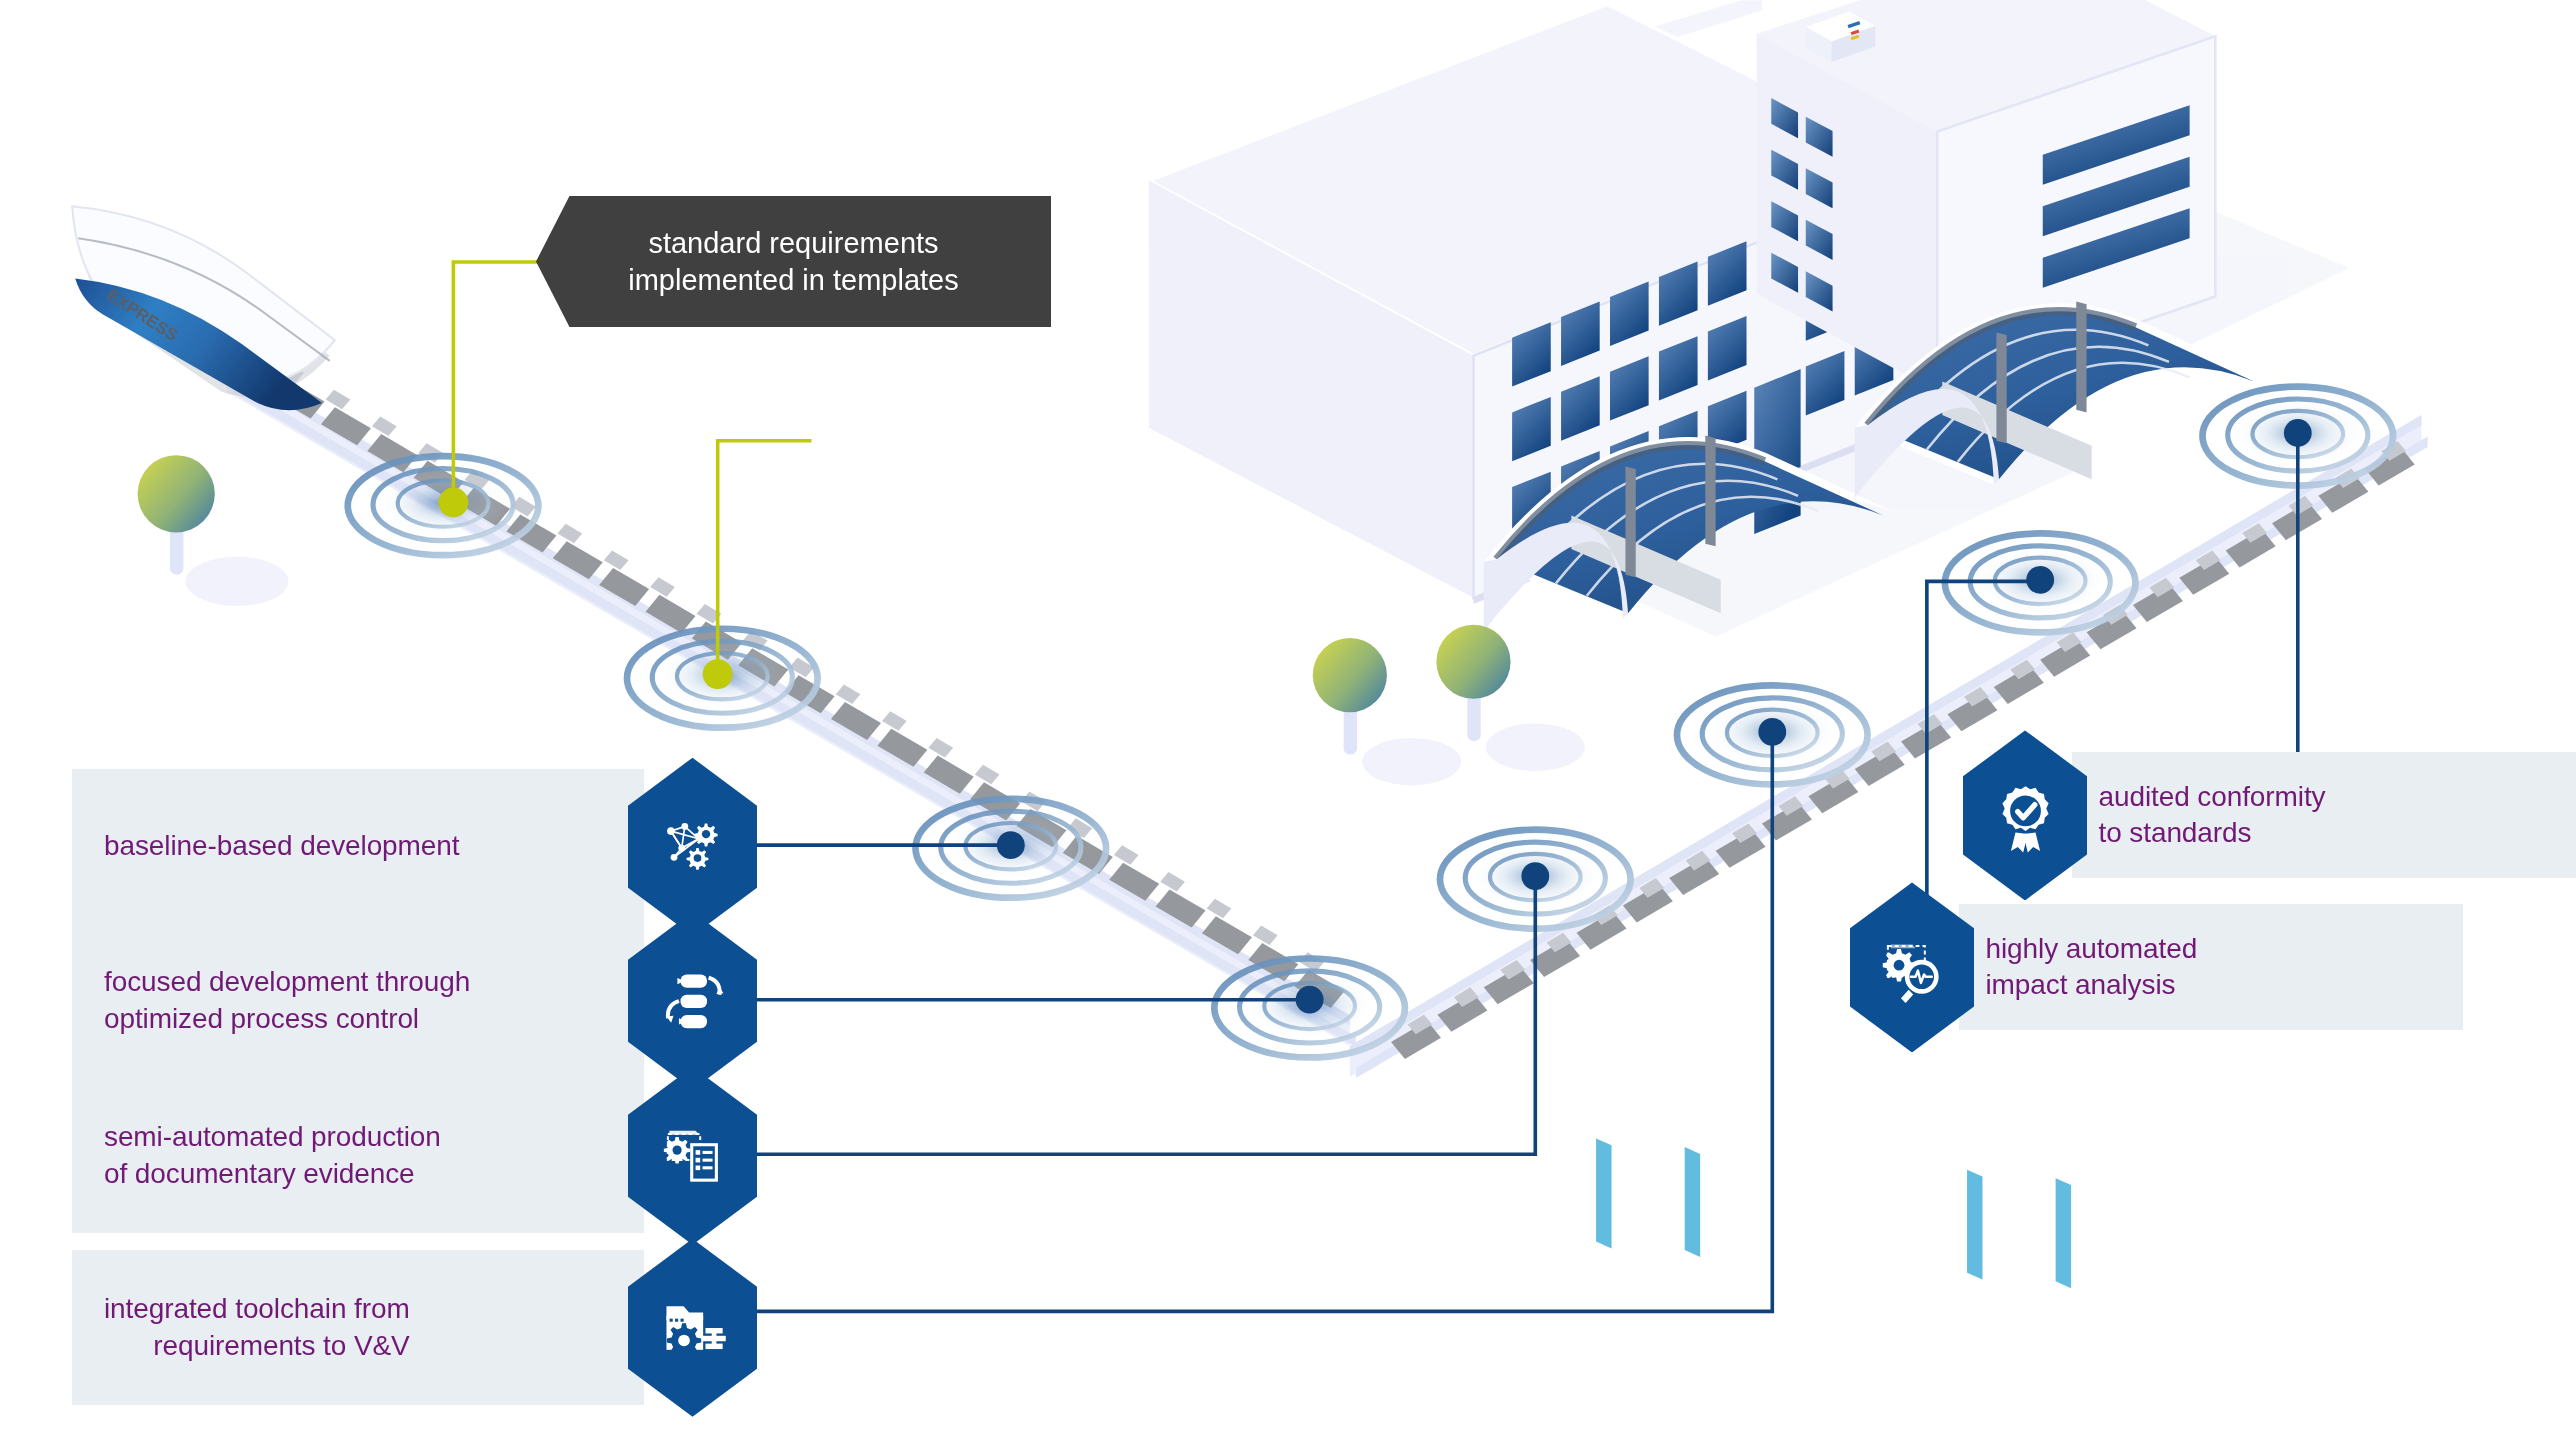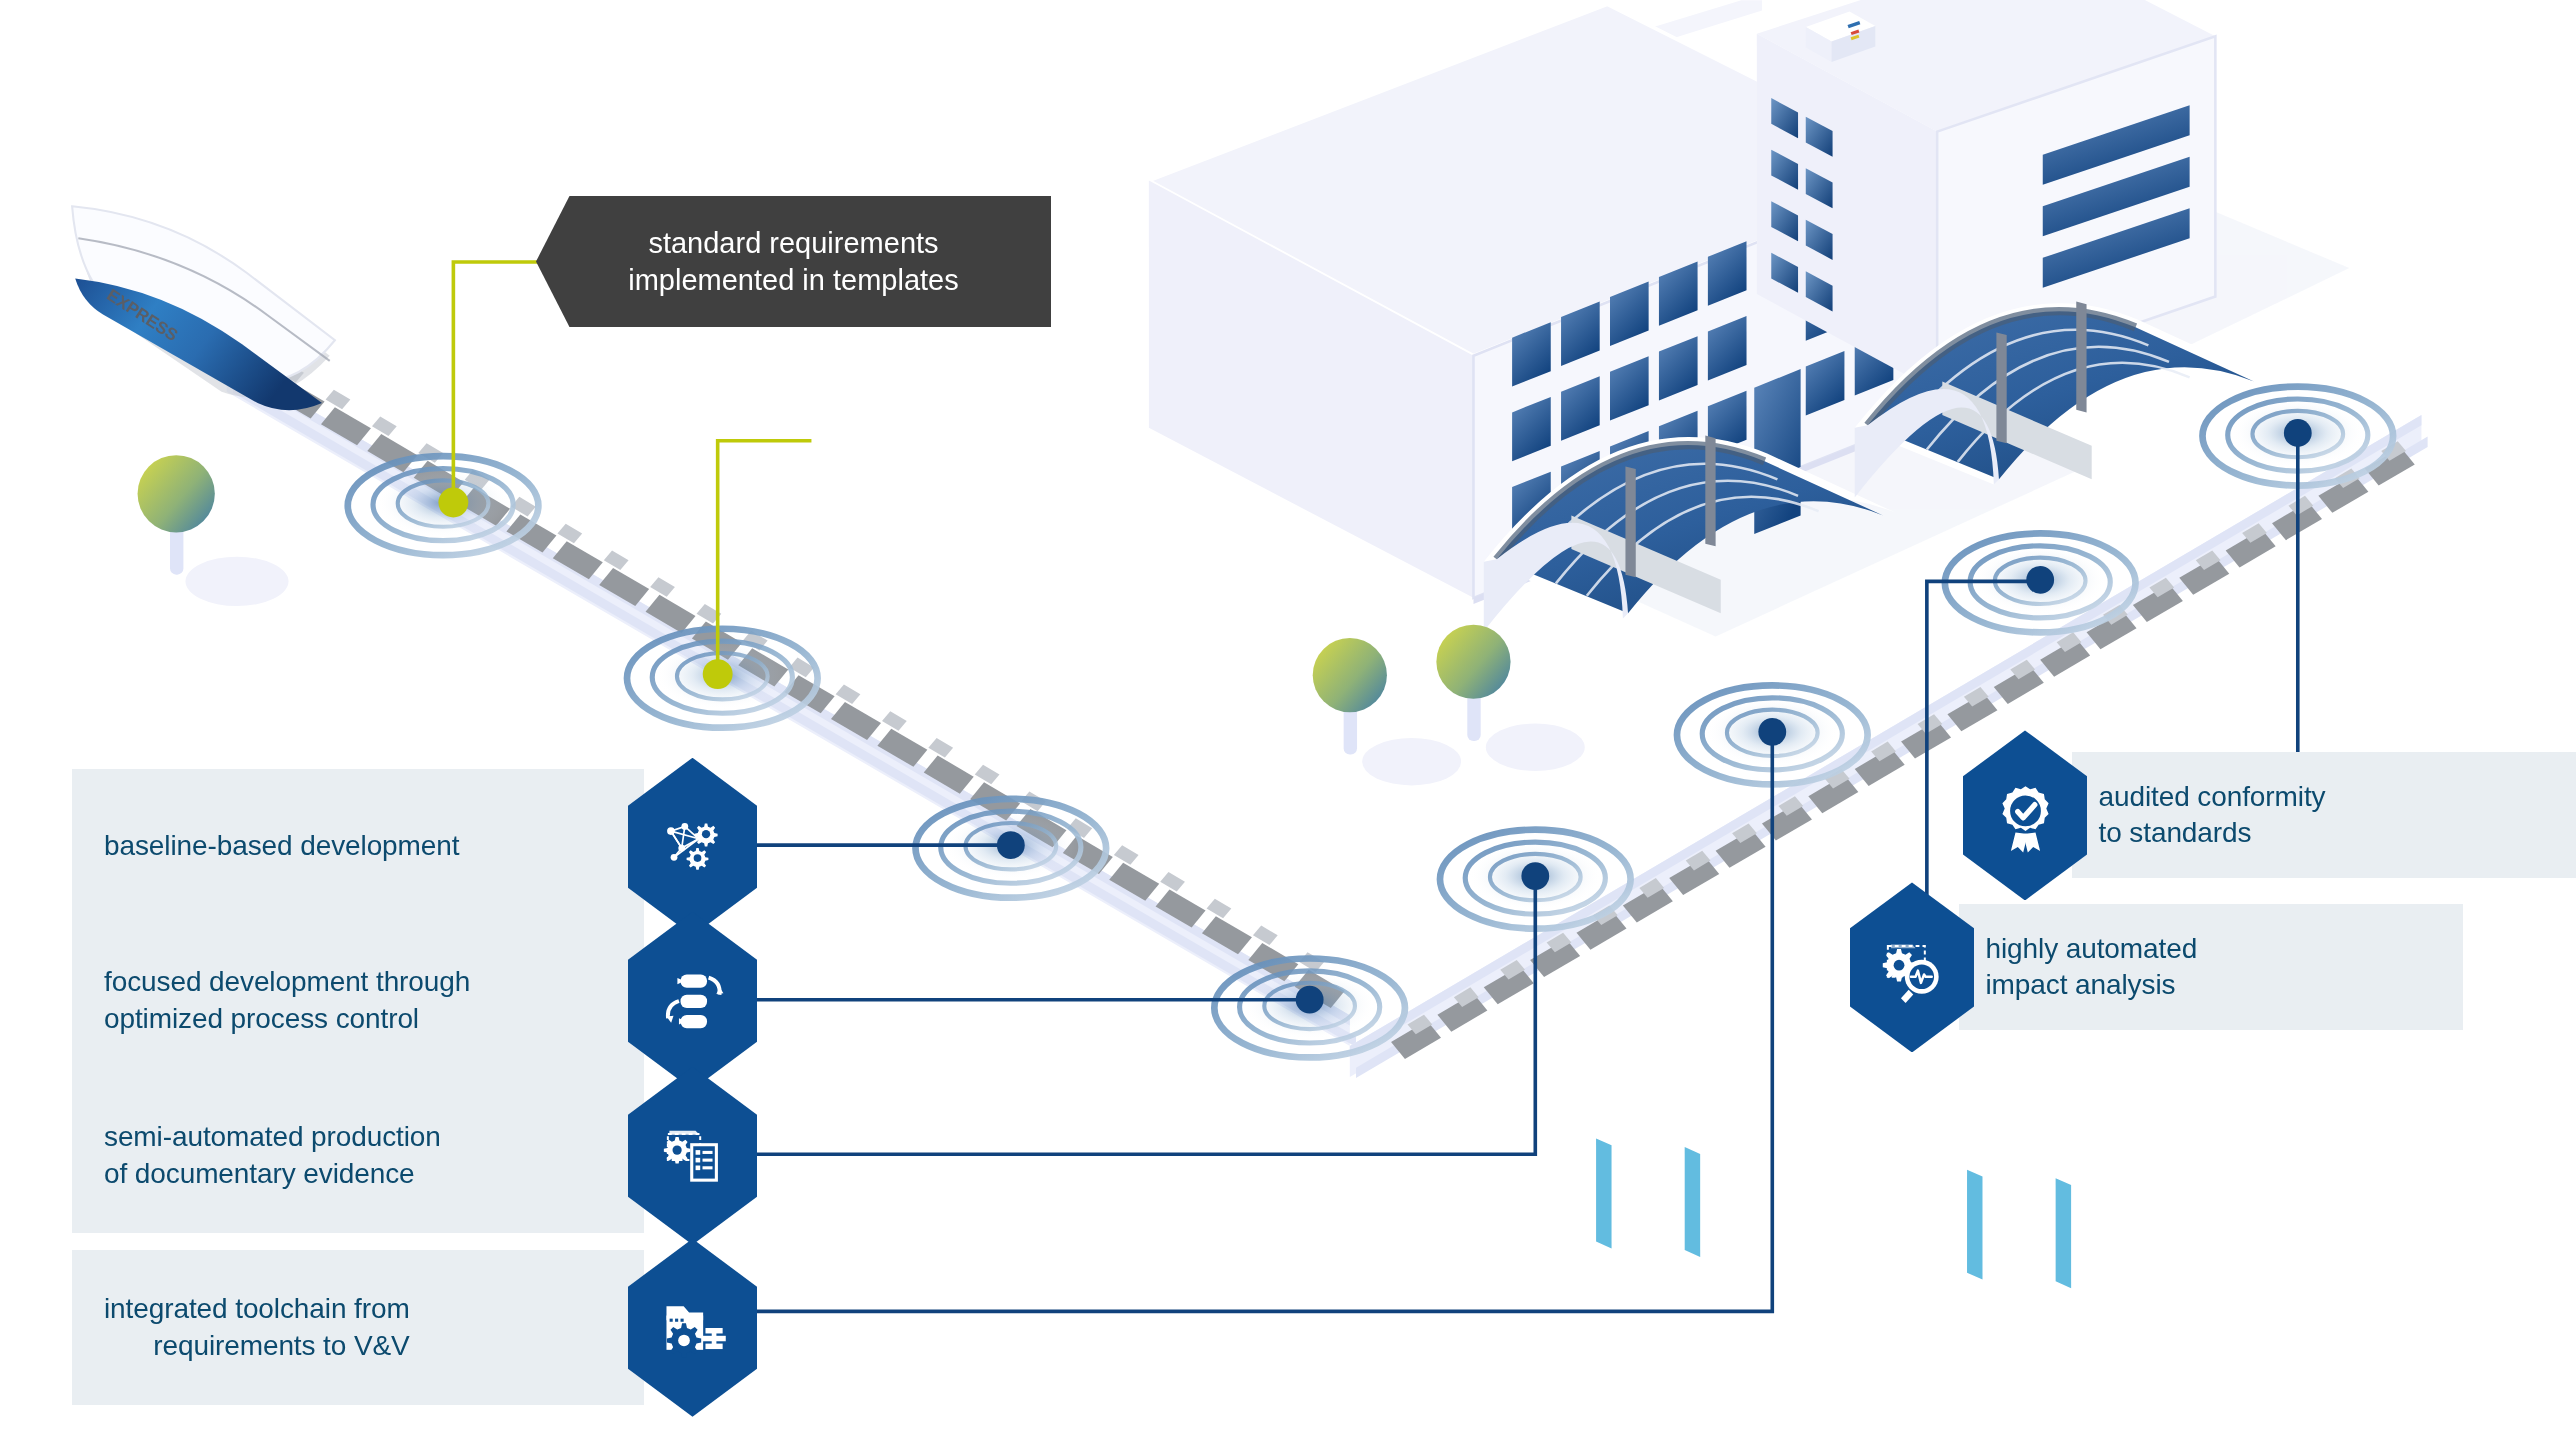--- a/index.html
+++ b/index.html
@@ -10,21 +10,21 @@
   }
   #stage{position:absolute;left:0;top:0;width:2576px;height:1443px;}
   #scene{position:absolute;left:0;top:0;width:2576px;height:1443px;}
 
   
   .barrow{position:absolute;display:flex;align-items:stretch;}
   .bar{
     background:#e9eef2;display:flex;align-items:center;box-sizing:border-box;
   }
   .bar-text{
-    color:#0c4a6e;font-size:28px;line-height:1.30;font-weight:400;
+    color:#701a75;font-size:28px;line-height:1.30;font-weight:400;
     letter-spacing:-0.1px;white-space:pre-line;
   }
   .left .bar{justify-content:flex-start;padding-left:32px;}
   .right .bar{justify-content:flex-start;padding-left:27px;}
 
   .hexwrap{position:relative;flex:0 0 auto;}
   .hex{
     background:#0d4f93;width:100%;height:100%;
     clip-path:polygon(50% 0%,100% 27%,100% 73%,50% 100%,0% 73%,0% 27%);
     display:flex;align-items:center;justify-content:center;

